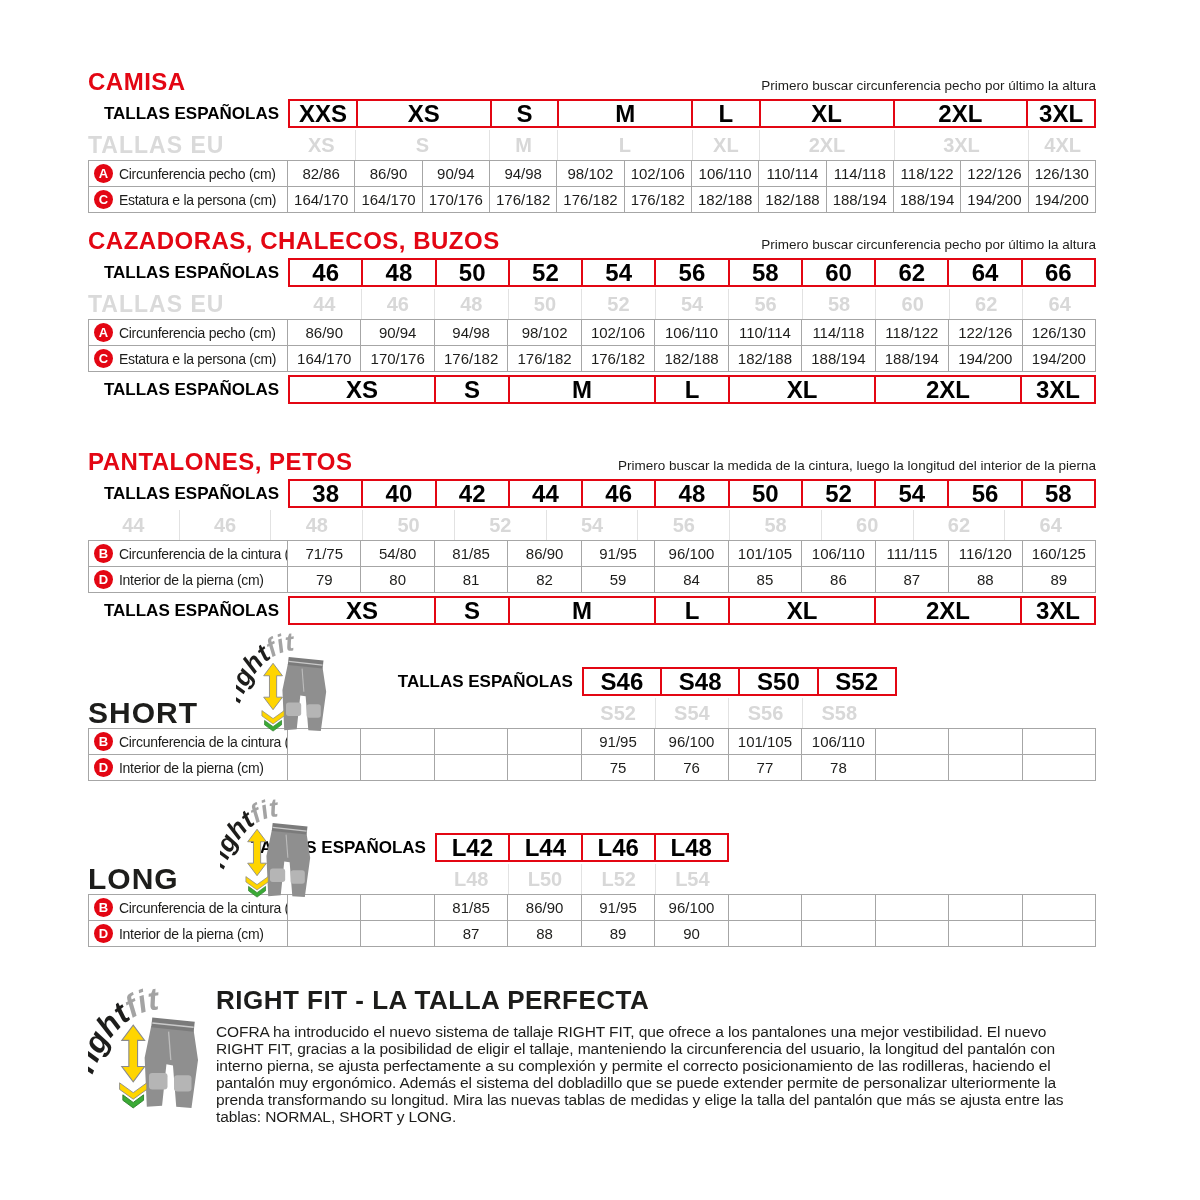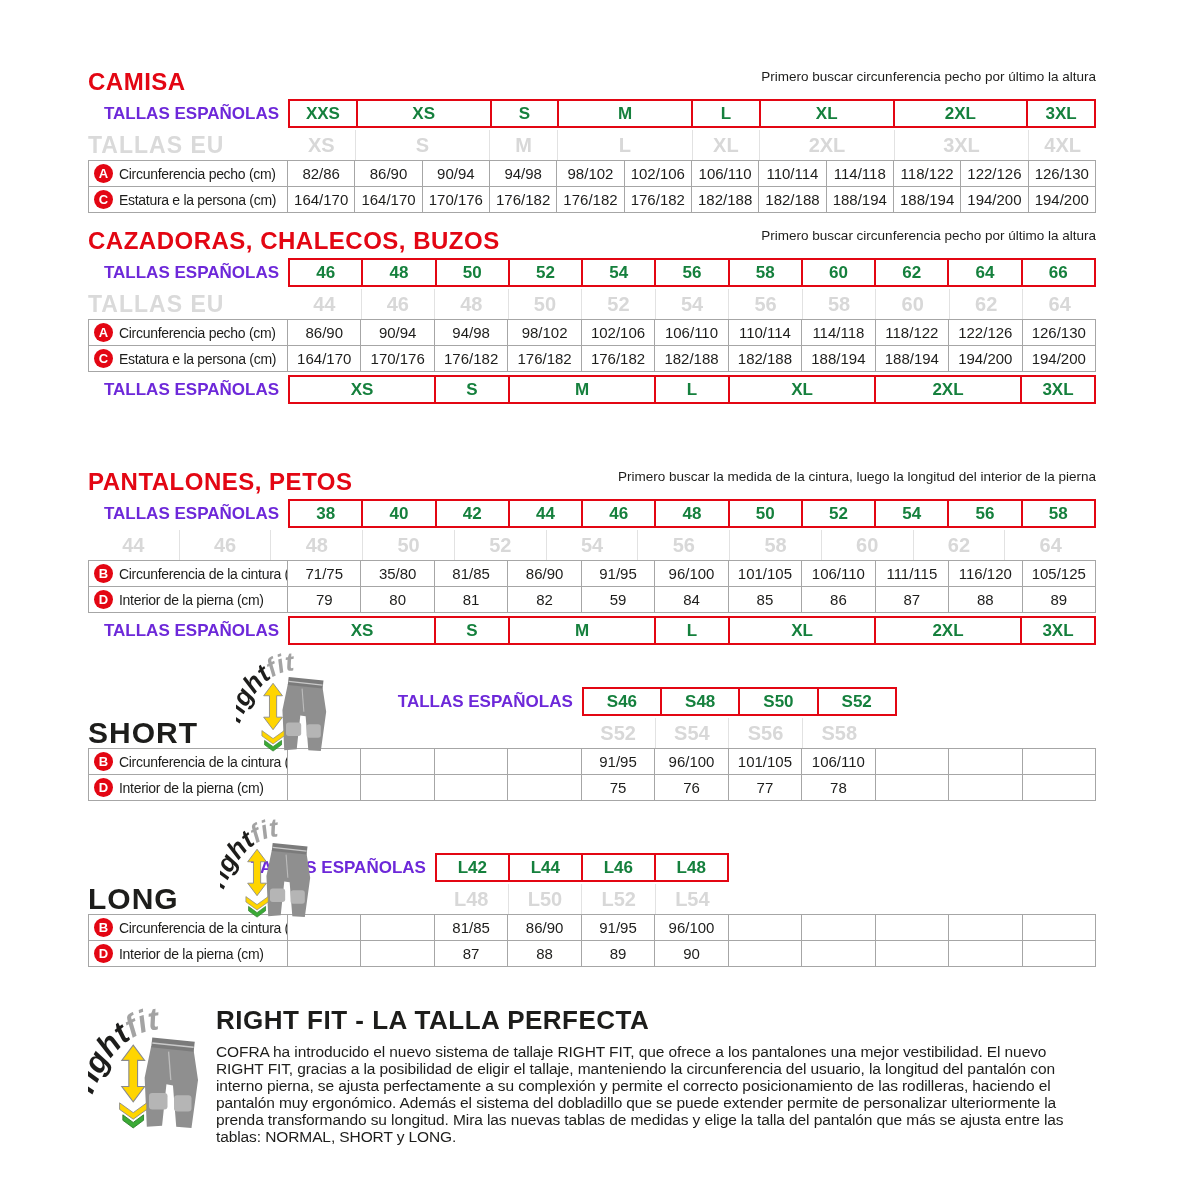--- a/index.html
+++ b/index.html
@@ -1,35 +1,35 @@
 <!DOCTYPE html>
 <html><head>
 <meta charset="utf-8">
 <style>
   * { margin:0; padding:0; box-sizing:border-box; }
   html,body { background:#ffffff; width:1200px; }
   body { font-family:"Liberation Sans", sans-serif; color:#1d1d1b; }
   .page { width:1008px; padding-top:70px; margin-left:88px; position:relative; }
 
   
-  .sec-head { display:flex; justify-content:space-between; align-items:flex-start; margin-bottom:5px; }
+  .sec-head { display:flex; justify-content:space-between; align-items:flex-end; margin-bottom:5px; }
   .sec-title { color:#e30613; font-weight:bold; font-size:24px; letter-spacing:.5px; line-height:1; }
   .sec-note { color:#1d1d1b; font-size:13.5px; line-height:1; padding-bottom:2px; }
 
   
   .row { display:flex; align-items:stretch; }
   .lblcol { width:200px; flex:none; }
 
   
-  .es-label { color:#6d28d9; font-weight:bold; font-size:17px; text-align:right;
+  .es-label { color:#000000; font-weight:bold; font-size:17px; text-align:right;
               padding-right:9px; display:flex; align-items:center; justify-content:flex-end; }
   .es-strip { display:flex; flex:1; border:2px solid #e30613; height:29px; background:#fff; }
   .es-strip.fixed { flex:none; }
   .es-box { display:flex; align-items:center; justify-content:center;
-            color:#15803d; font-weight:bold; font-size:17px; border-right:2px solid #e30613; }
+            color:#000000; font-weight:bold; font-size:24px; border-right:2px solid #e30613; }
   .es-box:last-child { border-right:none; }
 
   
   .eu-row { height:30px; margin-top:2px; }
   .eu-label { color:#dadada; font-weight:bold; font-size:23px; letter-spacing:1px;
               display:flex; align-items:center; }
   .eu-strip { display:flex; flex:1; }
   .eu-strip.fixed { flex:none; }
   .eu-cell { display:flex; align-items:center; justify-content:center;
              color:#d8d8d8; font-weight:bold; font-size:20px; }
@@ -61,21 +61,21 @@
 
   
   .rfit-block { display:flex; margin-top:34px; }
   .rfit-logo-wrap { flex:none; width:128px; position:relative; }
   .rf-logo-big { width:122px; height:134px; }
   .rfit-text { flex:1; padding-top:4px; }
   .rfit-heading { font-size:26px; font-weight:bold; letter-spacing:.5px; margin-bottom:7px; }
   .rfit-para { font-size:15.5px; line-height:1.1; letter-spacing:-0.1px; }
 
   .m-top-caz { margin-top:16px; }
-  .m-top-pan { margin-top:66px; }
+  .m-top-pan { margin-top:46px; }
   .m-top-short { margin-top:42px; }
   .m-top-long { margin-top:52px; }
   .hidden-defs { position:absolute; width:0; height:0; overflow:hidden; }
 </style>
 </head>
 <body>
 
 <svg class="hidden-defs" aria-hidden="true">
   <defs>
     <g id="rightfit-logo-sym">
@@ -310,30 +310,30 @@
             <div class="eu-cell" style="flex: 1 1 0%;">64</div>
           </div>
         </div>
         <div class="row data-row">
           <div class="mlbl lblcol">
             <div class="circ">B</div>
             <div class="mtext">Circunferencia de la cintura (cm)</div>
           </div>
           <div class="vstrip">
             <div class="vcell">71/75</div>
-            <div class="vcell">35/80</div>
+            <div class="vcell">54/80</div>
             <div class="vcell">81/85</div>
             <div class="vcell">86/90</div>
             <div class="vcell">91/95</div>
             <div class="vcell">96/100</div>
             <div class="vcell">101/105</div>
             <div class="vcell">106/110</div>
             <div class="vcell">111/115</div>
             <div class="vcell">116/120</div>
-            <div class="vcell">105/125</div>
+            <div class="vcell">160/125</div>
           </div>
         </div>
         <div class="row data-row">
           <div class="mlbl lblcol">
             <div class="circ">D</div>
             <div class="mtext">Interior de la pierna (cm)</div>
           </div>
           <div class="vstrip">
             <div class="vcell">79</div>
             <div class="vcell">80</div>

